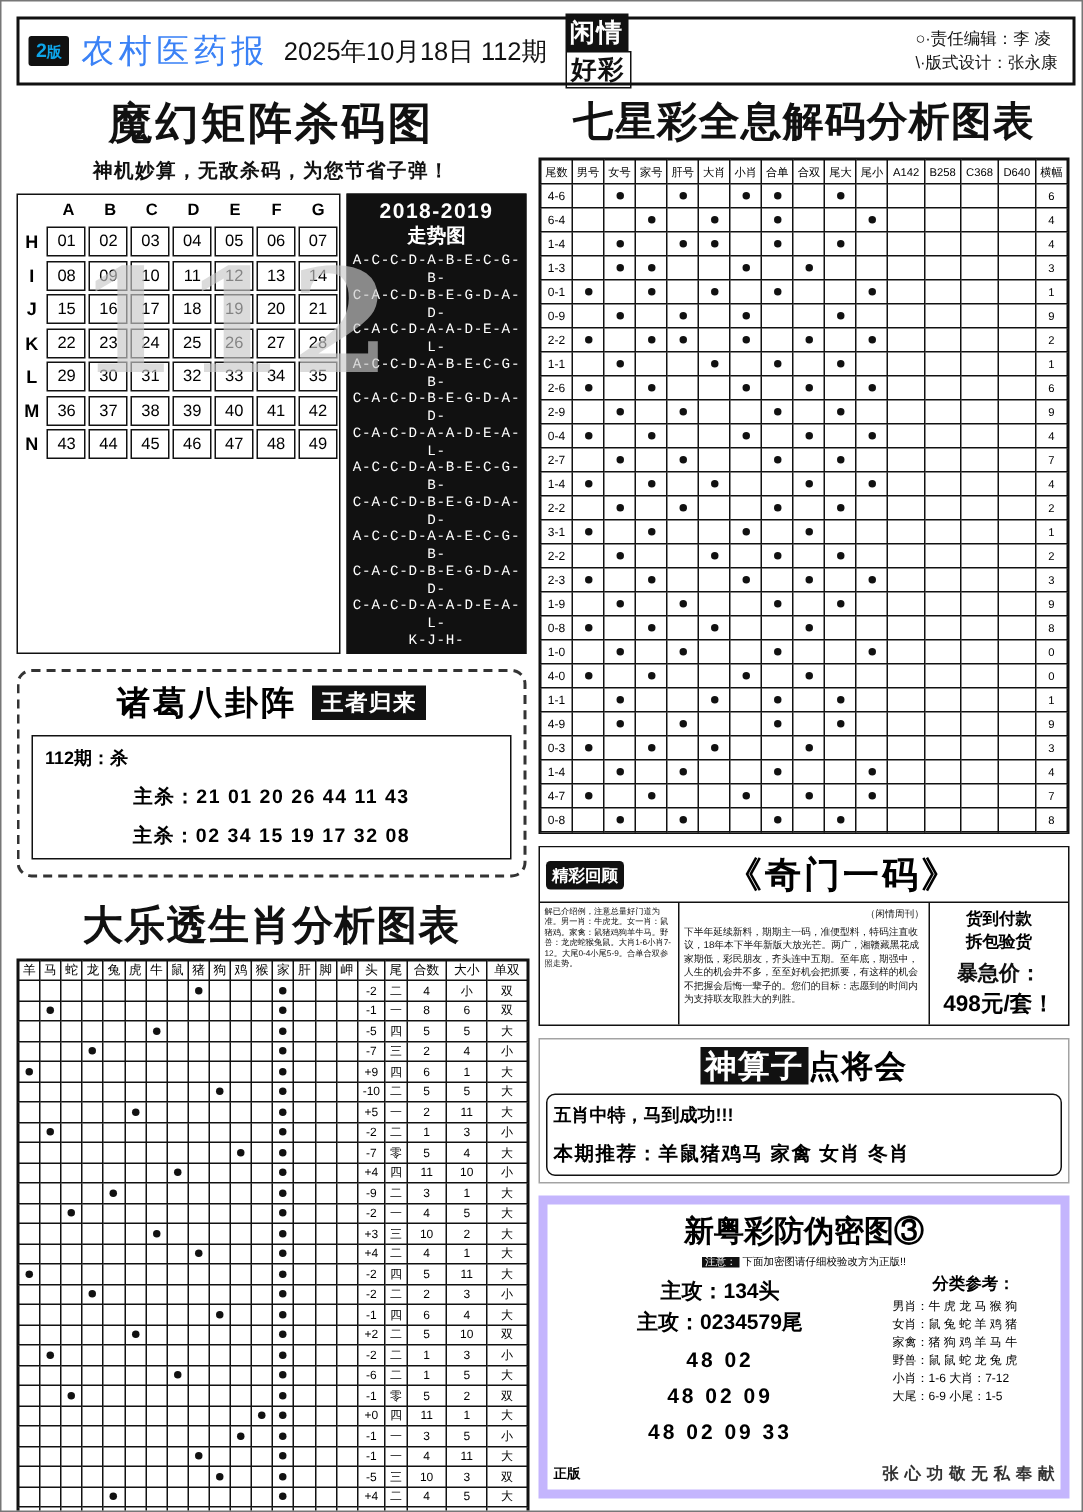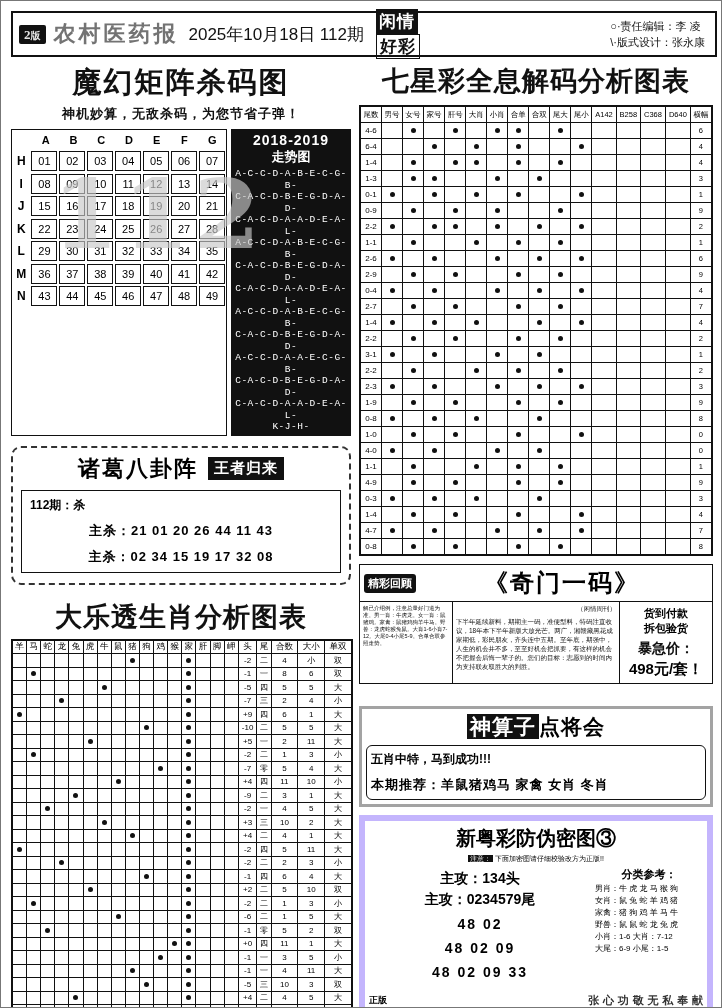--- a/index.html
+++ b/index.html
@@ -2,25 +2,25 @@
 <html><head>
 <meta charset="utf-8">
 <style>
   html,body{margin:0;padding:0;background:#8d8d8d;}
   body{font-family:"Liberation Sans","DejaVu Sans",sans-serif;}
   .page{width:722px;height:1008px;background:#ffffff;position:relative;overflow:hidden;
         border:1px solid #777;box-sizing:border-box;}
   
   .masthead{position:absolute;left:10px;top:10px;width:702px;height:42px;
             border:2px solid #111;background:#fff;display:flex;align-items:center;}
-  .mh-page{background:#111;color:#e5e5e5;font-size:13px;font-weight:bold;padding:3px 5px;margin-left:6px;
-           border-radius:2px;line-height:1;font-family:Liberation Serif, serif;}
+  .mh-page{background:#111;color:#0ea5e9;font-size:13px;font-weight:bold;padding:3px 5px;margin-left:6px;
+           border-radius:2px;line-height:1;}
   .mh-page small{font-size:10px;}
-  .mh-title{font-family:"DejaVu Serif","Liberation Serif",serif;font-size:22px;font-weight:bold;
-            letter-spacing:3px;margin-left:8px;color:#737373;}
+  .mh-title{font-family:"DejaVu Serif","Liberation Serif",serif;font-size:22px;font-weight:normal;
+            letter-spacing:3px;margin-left:8px;color:#3b82f6;}
   .mh-date{font-size:17px;margin-left:10px;color:#111;}
   .mh-brand{margin-left:10px;font-size:17px;font-weight:bold;letter-spacing:1px;
             display:flex;align-items:center;flex-direction:column;}
   .mh-brand .b1{background:#111;color:#fff;padding:1px 3px;}
   .mh-brand .b2{color:#111;border:1px solid #111;padding:0 3px;margin-left:2px;}
   .mh-right{margin-left:auto;margin-right:10px;font-size:11px;color:#111;text-align:left;line-height:1.5;}
   
   .col-left{position:absolute;left:10px;top:58px;width:340px;}
   .col-right{position:absolute;left:358px;top:58px;width:354px;}
   .hdr-title{font-family:"DejaVu Serif","Liberation Serif",serif;font-weight:bold;text-align:center;
@@ -74,21 +74,21 @@
   .qm-body{display:flex;}
   .qm-l{width:86px;font-size:5.5px;line-height:7px;padding:3px;border-right:1px solid #111;color:#111;}
   .qm-c{flex:1;padding:3px;border-right:1px solid #111;}
   .qm-c .c-top{font-size:6.5px;text-align:right;color:#111;margin-bottom:3px;}
   .qm-c .c-txt{font-size:6.5px;line-height:9px;color:#111;}
   .qm-r{width:86px;padding:4px 3px;text-align:center;}
   .qm-r .r1{font-size:11px;font-weight:bold;line-height:15px;}
   .qm-r .r2{font-size:14px;font-weight:bold;color:#111;margin-top:4px;}
   .qm-r .r3{font-size:15px;font-weight:bold;margin-top:2px;}
   
-  .shensuan{margin-top:22px;border:3px solid #a3a3a3;padding:4px;}
+  .shensuan{margin-top:8px;border:1px solid #a3a3a3;padding:4px;}
   .ss-title{text-align:center;font-family:"DejaVu Serif",serif;font-size:21px;font-weight:bold;letter-spacing:1px;}
   .ss-title .inv{background:#111;color:#fff;padding:0 3px;}
   .ss-box{border:1px solid #111;border-radius:6px;margin-top:4px;padding:5px 4px;}
   .ss-l1{font-size:12px;font-weight:bold;}
   .ss-l2{font-size:13px;font-weight:bold;margin-top:8px;letter-spacing:1px;}
   
   .xyc{margin-top:8px;border:6px solid #c4b5fd;padding:4px;}
   .xyc-title{text-align:center;font-family:"DejaVu Serif",serif;font-size:20px;font-weight:bold;}
   .xyc-note{font-size:7px;text-align:center;margin-top:2px;}
   .xyc-note .bl{background:#111;color:#fff;padding:0 2px;}

